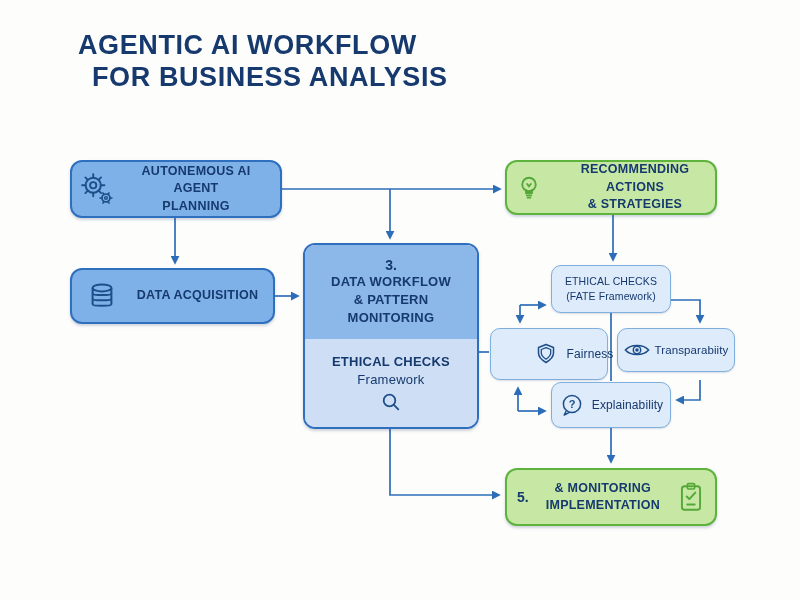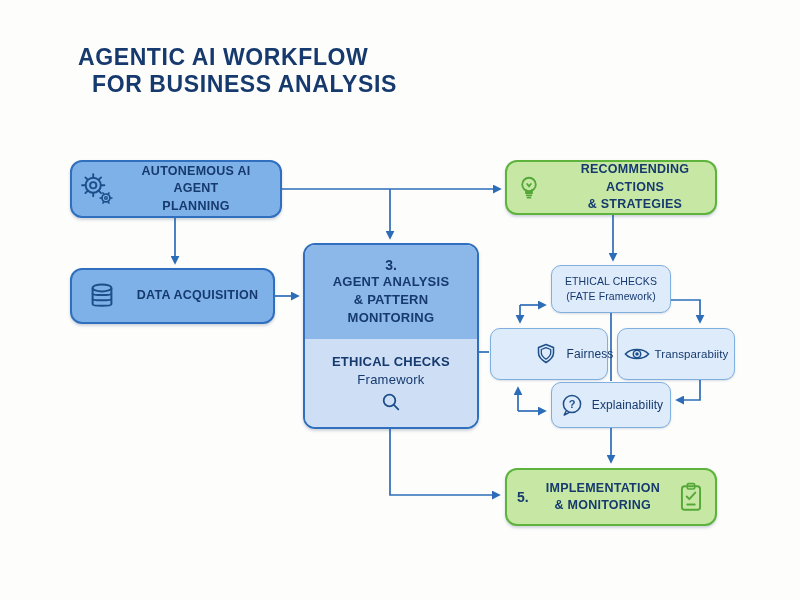--- a/index.html
+++ b/index.html
@@ -1,22 +1,22 @@
 <!DOCTYPE html>
 <html style="--navy-text: #16396E; --blue-fill: #7EB1E8; --blue-border: #2F6FBE; --panel-fill: #8CB8E9; --panel-light-fill: #CEDFF5; --chip-fill: #DDEBFB; --chip-border: #7FAFDF; --green-fill: #C6E8A4; --green-border: #5DB33C; --green-icon: #55A738; --arrow: #2D6DB8; --icon-navy: #1D4E89; --background: #FDFDFC;"><head>
 <meta charset="utf-8">
 <style>
   * { margin:0; padding:0; box-sizing:border-box; }
   html,body { width:800px; height:600px; }
   body { font-family:"Liberation Sans", sans-serif; background:#fff; }
   #canvas { position:relative; width:800px; height:600px; background:var(--background,#FDFDFC); overflow:hidden; }
 
   
-  #title { position:absolute; left:78px; top:44px; z-index:2;
-           color:var(--navy-text,#16396E); font-weight:bold; font-size:23px;
+  #title { position:absolute; left:78px; top:30px; z-index:2;
+           color:var(--navy-text,#16396E); font-weight:bold; font-size:27px;
            letter-spacing:.6px; line-height:1.18; }
   #title span { display:block; }
   #title .t2 { margin-left:14px; }
 
   
   #edges { position:absolute; left:0; top:0; z-index:0; }
   #edges path.e { stroke:var(--arrow,#2D6DB8); stroke-width:1.7; fill:none; }
   #edges marker path { fill:var(--arrow,#2D6DB8); stroke:none; }
 
   
@@ -48,21 +48,21 @@
   #analysis .top  { flex:0 0 94px; background:var(--panel-fill,#8CB8E9); }
   #analysis .bottom { flex:1; background:var(--panel-light-fill,#CEDFF5); }
   #analysis .nlabel { font-size:13px; }
   #analysis .fw { font-weight:normal; }
 
   #ethical-checks { left:551px; top:265px; width:120px; height:48px; }
   #ethical-checks .nlabel { font-weight:normal; font-size:10.5px; letter-spacing:.1px; line-height:1.45; }
 
   .small { font-size:11.5px; }
   #fairness       { left:490px; top:328px; width:118px; height:52px; gap:8px;padding-left:48px; }
-  #transparability{ left:617px; top:328px; width:118px; height:52px; gap:5px; padding:0 4px; }
+  #transparability{ left:617px; top:328px; width:118px; height:44px; gap:5px; padding:0 4px; }
   #explainability { left:551px; top:382px; width:120px; height:46px; gap:7px; }
   .small .nlabel { font-weight:normal; font-size:12px; letter-spacing:.1px; }
   #transparability .nlabel { font-size:11.5px; }
 </style>
 </head>
 <body>
 
 <div id="canvas">
 
   <svg id="edges" width="800" height="600">
@@ -121,21 +121,21 @@
     </span>
     <div class="nlabel">
       <span>DATA ACQUISITION</span>
     </div>
   </div>
 
   <div class="node" id="analysis">
     <div class="sect top">
       <span class="num">3.</span>
       <div class="nlabel">
-        <span>AGENT ANALYSIS</span>
+        <span>DATA WORKFLOW</span>
         <span>&amp; PATTERN</span>
         <span>MONITORING</span>
       </div>
     </div>
     <div class="sect bottom">
       <div class="nlabel">
         <span>ETHICAL CHECKS</span>
         <span class="fw">Framework</span>
       </div>
       <span class="nicon" style="margin-top:2px;">
@@ -203,22 +203,22 @@
       </svg>
     </span>
     <div class="nlabel">
       <span>Explainability</span>
     </div>
   </div>
 
   <div class="node green" id="implementation">
     <span class="num">5.</span>
     <div class="nlabel" style="flex:1;">
+      <span>&amp; MONITORING</span>
       <span>IMPLEMENTATION</span>
-      <span>&amp; MONITORING</span>
     </div>
     <span class="nicon g">
       <svg width="28" height="32" viewBox="0 0 26 30" fill="none" stroke="currentColor" stroke-width="1.8" stroke-linecap="round" stroke-linejoin="round">
         <rect x="4.5" y="5" width="17" height="22" rx="2.5"></rect>
         <rect x="9.5" y="2.5" width="7" height="5" rx="1.2" stroke-width="1.5"></rect>
         <path d="M9,14.5 L11.4,17 L17,10.8"></path>
         <path d="M9.5,22 L16.5,22"></path>
       </svg>
     </span>
   </div>

